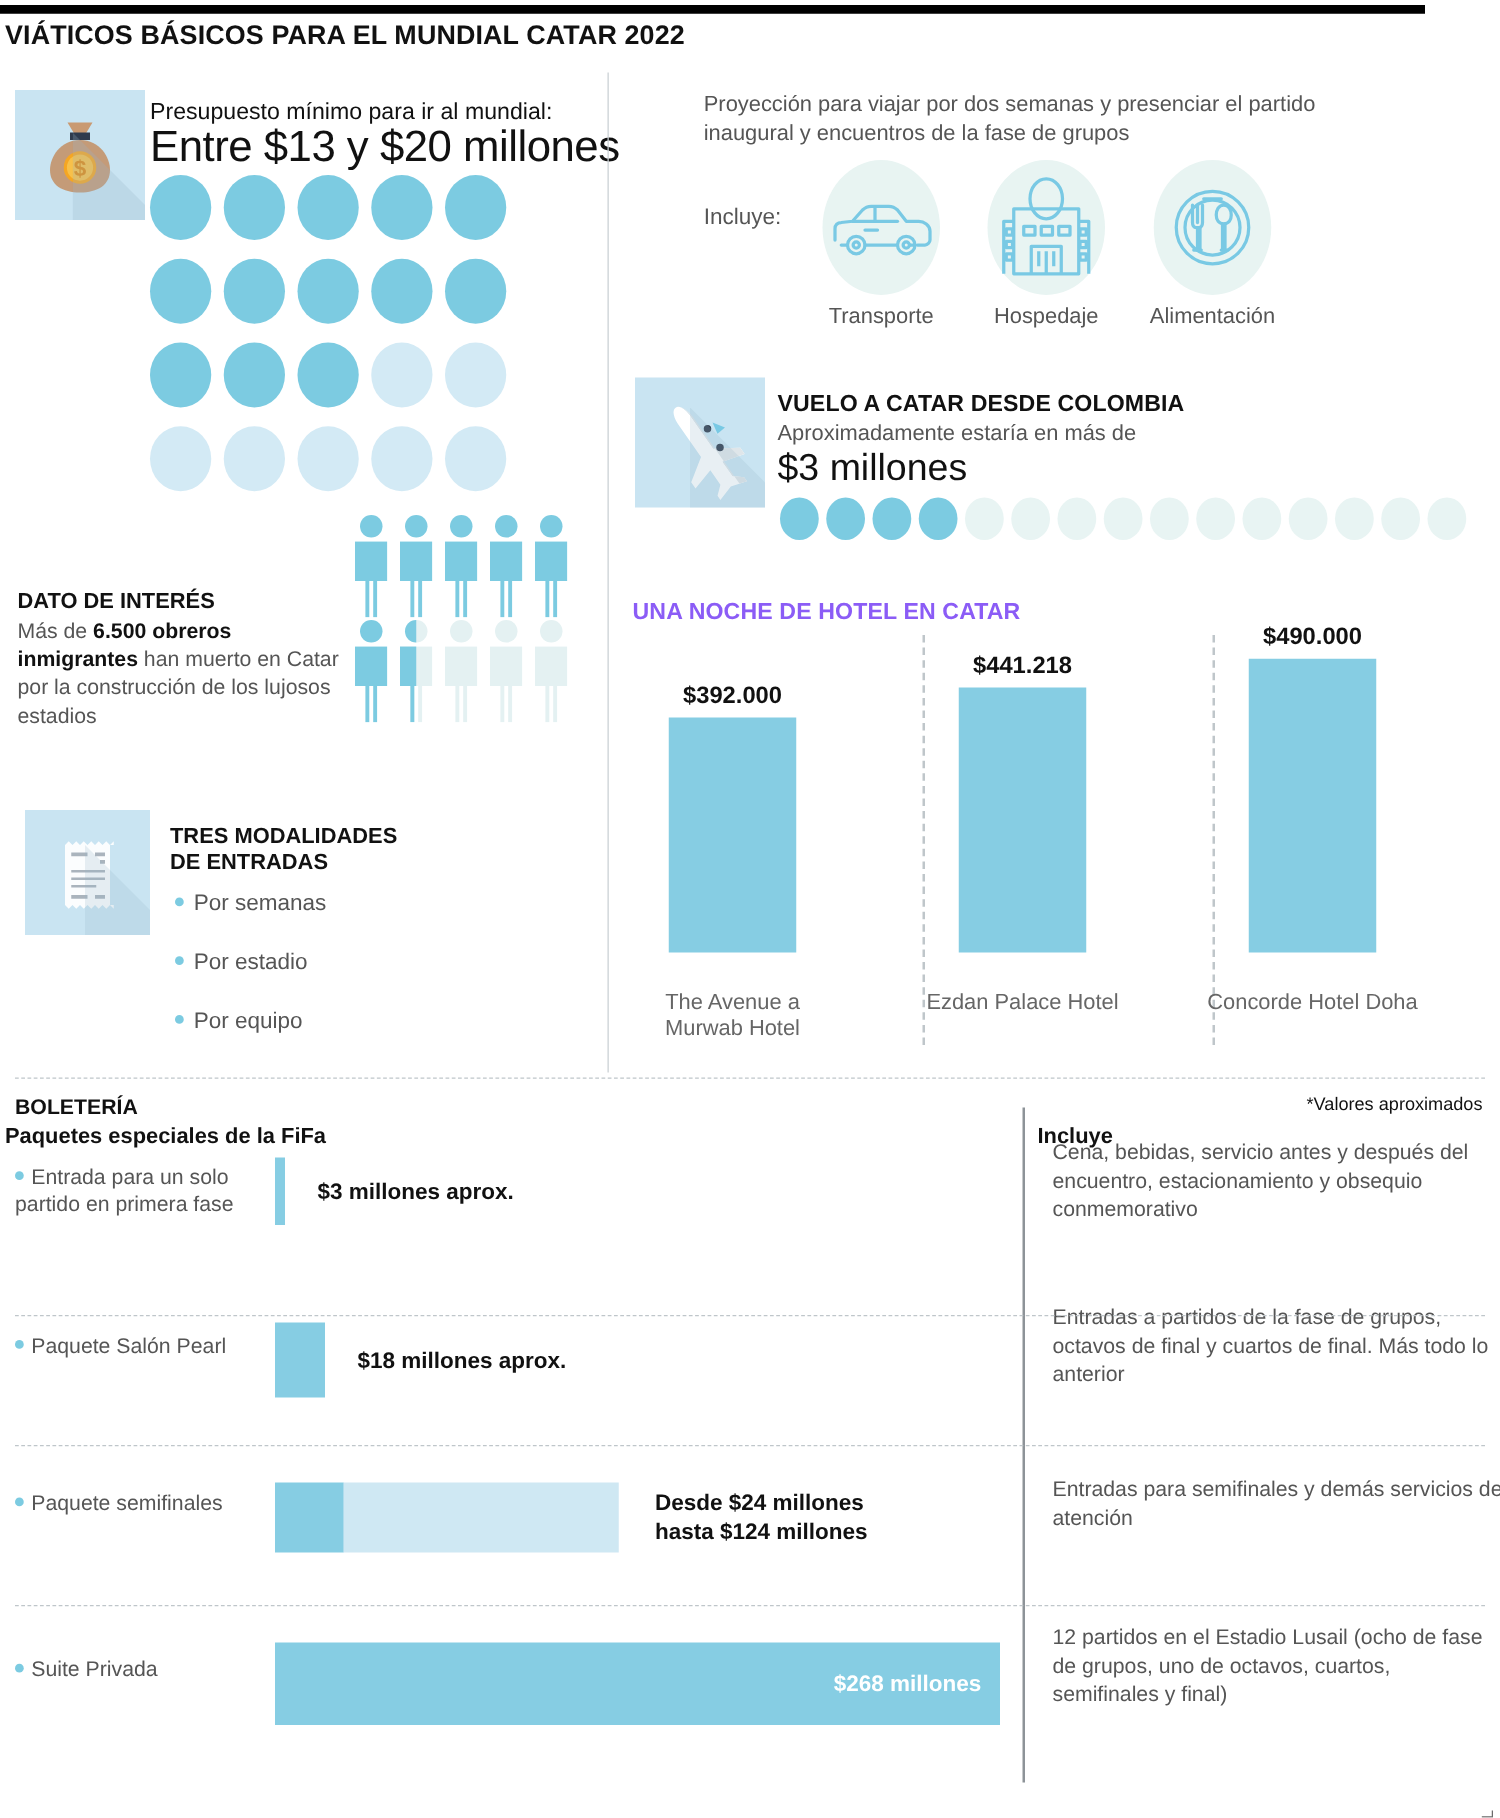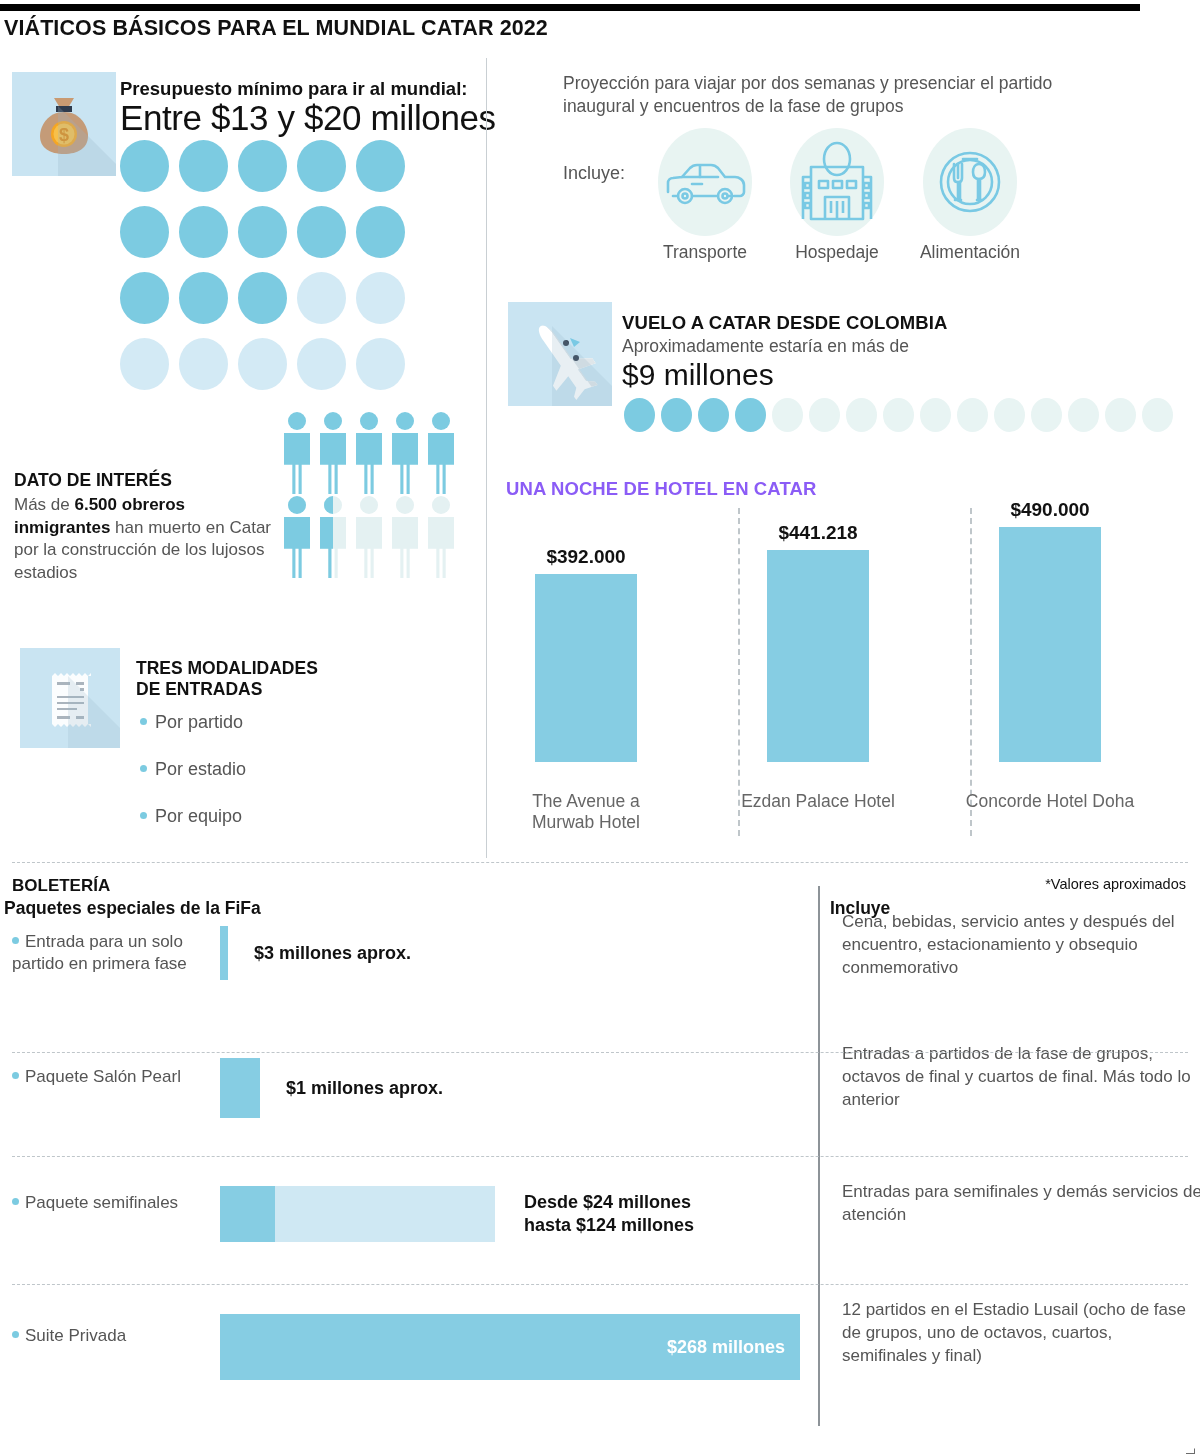--- a/index.html
+++ b/index.html
@@ -25,21 +25,21 @@
     position: absolute; right: -10px; bottom: -10px;
     width: 130%; height: 130%;
     background: rgba(140,175,195,.30);
     transform: rotate(45deg); transform-origin: 0 0;
   }
 
   .vdiv { position: absolute; background: #c9cfd3; width: 1px; }
 
   
   #moneybox { left: 12px; top: 72px; width: 104px; height: 104px; }
-  .lbl-bold { font-size: 18.5px; font-weight: 700; color: #111; }
+  .lbl-bold { font-size: 18.5px; font-weight: 400; color: #111; }
   #pres-label { position: absolute; left: 120px; top: 78px; }
   #pres-value { position: absolute; left: 120px; top: 98px; font-size: 35px; font-weight: 400; color: #111; letter-spacing: -.4px; }
 
   .dotgrid { position: absolute; left: 120px; top: 140px; width: 300px; }
   .dotgrid .dot {
     width: 49px; height: 52px; border-radius: 50%;
     display: inline-block; margin: 0 10px 10px 0;
   }
   .dot.on  { background: #7ccbe1; }
   .dot.off { background: #d3eaf5; }
@@ -220,21 +220,21 @@
       <rect x="60" y="40" width="4" height="3" fill="#aab4bd"></rect>
       <rect x="37" y="48" width="27" height="2" fill="#aab4bd"></rect>
       <rect x="37" y="54" width="27" height="2" fill="#aab4bd"></rect>
       <rect x="37" y="60" width="20" height="2" fill="#aab4bd"></rect>
       <rect x="37" y="68" width="13" height="3" fill="#aab4bd"></rect>
       <rect x="56" y="68" width="8" height="3" fill="#aab4bd"></rect>
     </svg>
   </div>
   <div id="mod-title">TRES MODALIDADES<br>DE ENTRADAS</div>
   <div class="modlist" id="mod-list">
-      <div class="moditem"><span class="bul"></span><span>Por partido</span></div>
+      <div class="moditem"><span class="bul"></span><span>Por semanas</span></div>
       <div class="moditem"><span class="bul"></span><span>Por estadio</span></div>
       <div class="moditem"><span class="bul"></span><span>Por equipo</span></div>
     </div>
 
   <div class="vdiv" style="left:486px; top:58px; height:800px;"></div>
   <div class="vdiv" style="left:486px; top:262px; height:0;"></div>
 
   <div id="proj-text">Proyección para viajar por dos semanas y presenciar el partido inaugural y encuentros de la fase de grupos</div>
   <div id="incluye-label">Incluye:</div>
 
@@ -310,21 +310,21 @@
         <path d="M52 18 c4 0 6 6 6 14 v30 l18 12 v6 l-18 -5 v14 l7 6 v4 l-13 -4 l-13 4 v-4 l7 -6 v-14 l-18 5 v-6 l18 -12 v-30 c0 -8 2 -14 6 -14z" fill="#ffffff"></path>
         <path d="M52 18 c4 0 6 6 6 14 v30 l18 12 v6 l-18 -5 v14 l7 6 v4 l-6 -2 v-64 c0 -8 -3 -15 -7 -15z" fill="#dfe6ea"></path>
       </g>
       <circle cx="58" cy="41" r="3" fill="#2f3b4d"></circle>
       <circle cx="68" cy="56" r="3" fill="#2f3b4d"></circle>
       <path d="M62 36 l10 4 l-6 5 z" fill="#79c9e4"></path>
     </svg>
   </div>
   <div id="vuelo-title">VUELO A CATAR DESDE COLOMBIA</div>
   <div id="vuelo-sub">Aproximadamente estaría en más de</div>
-  <div id="vuelo-value">$9 millones</div>
+  <div id="vuelo-value">$3 millones</div>
   <div class="flightdots" id="flight-dots"><span class="fd on"></span><span class="fd on"></span><span class="fd on"></span><span class="fd on"></span><span class="fd off"></span><span class="fd off"></span><span class="fd off"></span><span class="fd off"></span><span class="fd off"></span><span class="fd off"></span><span class="fd off"></span><span class="fd off"></span><span class="fd off"></span><span class="fd off"></span><span class="fd off"></span></div>
 
   <div id="hotel-title">UNA NOCHE DE HOTEL EN CATAR</div>
   <div class="chart" id="hotel-chart">
     <div class="sep" style="left:232px;"></div>
     <div class="sep" style="left:464px;"></div>
   <div class="barcol" style="left: 5px;">
         <span class="bval" style="bottom:194px">$392.000</span>
         <span class="bar" style="height: 188px; background: rgb(134, 205, 227);"></span>
         <span class="bcap">The Avenue a Murwab Hotel</span>
@@ -351,21 +351,21 @@
   <div id="boleteria-rows">
       <div class="brow" style="top: 908px; height: 96px;">
         <span class="rlabel" style="top:23px"><span class="bul"></span><span class="ltxt">Entrada para un solo partido en primera fase</span></span>
         <span class="rbar" style="top:18px;height:54px;width:8px"></span>
         <span class="rval" style="left: 242px; top: 34px;">$3 millones aprox.</span>
         <span class="rincl" style="top: 2px; left: 830px;">Cena, bebidas, servicio antes y después del encuentro, estacionamiento y obsequio conmemorativo</span>
       </div>
       <div class="brow" style="top: 1040px; height: 96px;">
         <span class="rlabel" style="top:26px"><span class="bul"></span><span class="ltxt">Paquete Salón Pearl</span></span>
         <span class="rbar" style="top:18px;height:60px;width:40px"></span>
-        <span class="rval" style="left: 274px; top: 37px;">$1 millones aprox.</span>
+        <span class="rval" style="left: 274px; top: 37px;">$18 millones aprox.</span>
         <span class="rincl" style="top: 2px; left: 830px;">Entradas a partidos de la fase de grupos, octavos de final y cuartos de final. Más todo lo anterior</span>
       </div>
       <div class="brow" style="top: 1168px; height: 96px;">
         <span class="rlabel" style="top:24px"><span class="bul"></span><span class="ltxt">Paquete semifinales</span></span>
         <span class="rbar" style="top:18px;height:56px;width:55px"></span>
         <span class="rbar2" style="left:263px;top:18px;height:56px;width:220px"></span>
         <span class="rval" style="left: 512px; top: 23px;">Desde $24 millones<br>hasta $124 millones</span>
         <span class="rincl" style="top: 12px; left: 830px;">Entradas para semifinales y demás servicios de atención</span>
       </div>
       <div class="brow" style="top: 1296px; height: 96px;">

